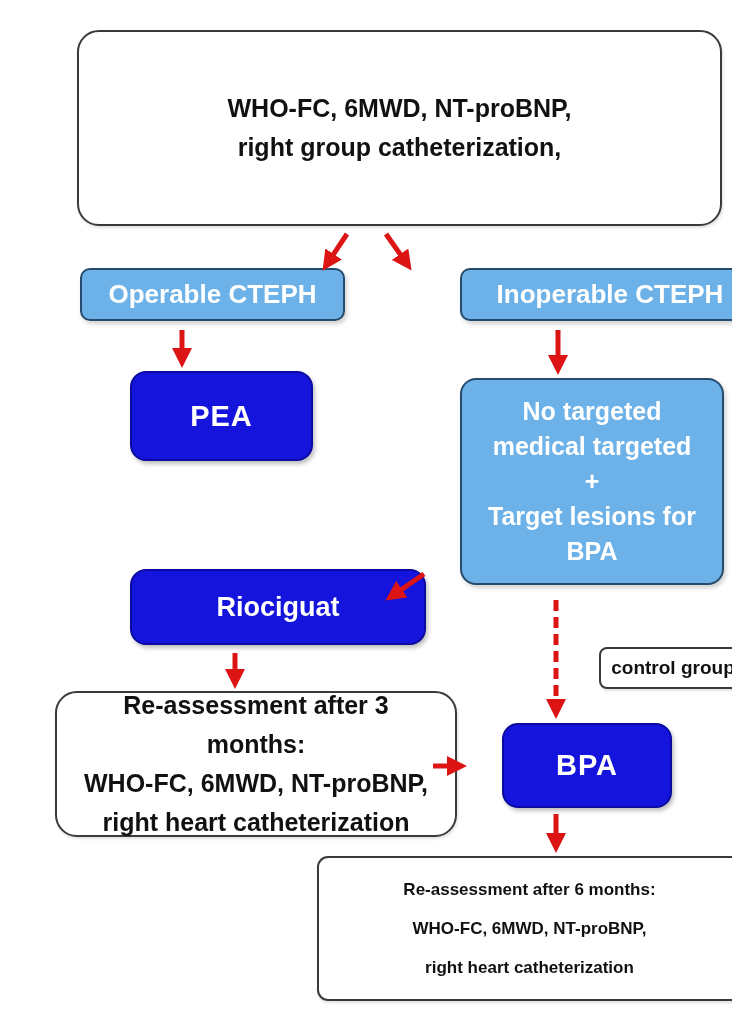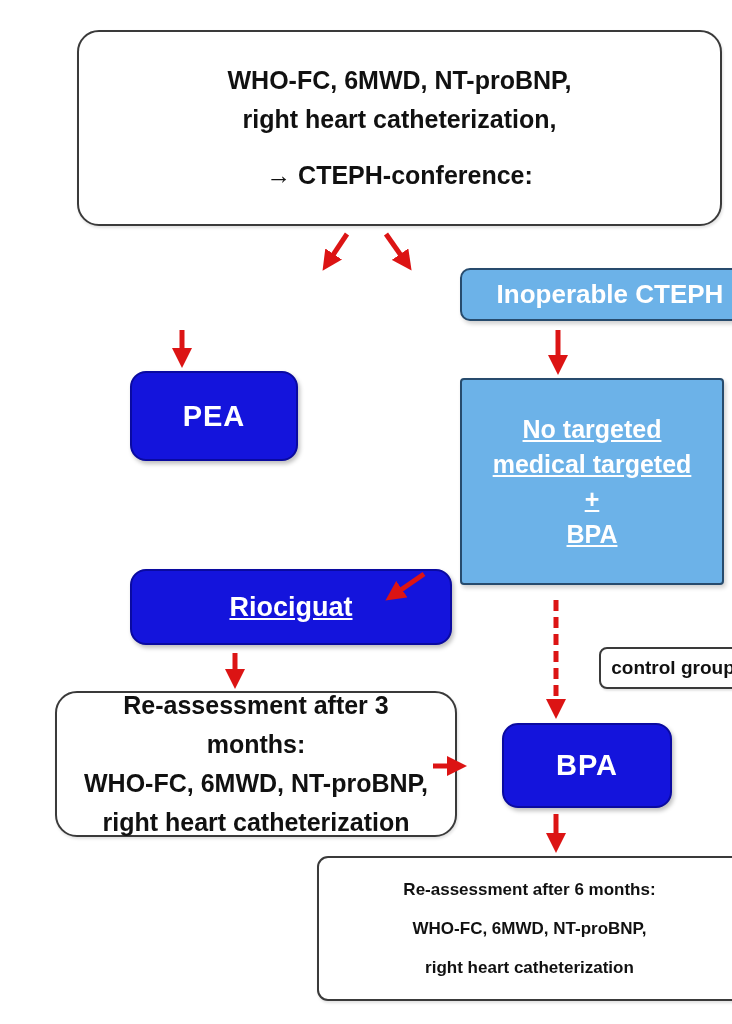--- a/index.html
+++ b/index.html
@@ -52,23 +52,23 @@
     border: 2px solid var(--dark-blue-border, #0A0AA0);
     border-radius: 16px;
     color: var(--text-white, #ffffff);
     box-shadow: 2px 3px 4px rgba(0,0,0,0.25);
   }
 
   #n-assessment  { left: 45px;  top: 30px;  width: 645px; height: 196px; font-size: 25px; line-height: 39px; padding: 6px 8px; }
   #n-assessment .conf-line { margin-top: 17px; }
   #n-operable    { left: 48px;  top: 268px; width: 265px; height: 53px;  font-size: 26px; border-radius: 10px; }
   #n-inoperable  { left: 428px; top: 268px; width: 300px; height: 53px;  font-size: 26px; border-radius: 10px; }
-  #n-pea         { left: 98px;  top: 371px; width: 168px; height: 90px;  font-size: 29px; letter-spacing: 1px; }
-  #n-notargeted  { left: 428px; top: 378px; width: 264px; height: 207px; font-size: 25px; line-height: 35px; border-radius: 4px; text-decoration: underline; }
-  #n-riociguat   { left: 98px;  top: 569px; width: 322px; height: 76px;  font-size: 27px; text-decoration: underline; }
+  #n-pea         { left: 98px;  top: 371px; width: 183px; height: 90px;  font-size: 29px; letter-spacing: 1px; }
+  #n-notargeted  { left: 428px; top: 378px; width: 264px; height: 207px; font-size: 25px; line-height: 35px; border-radius: 16px; }
+  #n-riociguat   { left: 98px;  top: 569px; width: 296px; height: 76px;  font-size: 27px; }
   #n-controlgroup{ left: 567px; top: 647px; width: 148px; height: 42px;  font-size: 19px; border-radius: 8px; box-shadow: 1px 2px 2px rgba(0,0,0,0.10); }
   #n-reassess3   { left: 23px;  top: 691px; width: 402px; height: 146px; font-size: 25px; line-height: 39px; padding: 2px 20px; }
   #n-bpa         { left: 470px; top: 723px; width: 170px; height: 85px;  font-size: 29px; letter-spacing: 1px; }
   #n-reassess6   { left: 285px; top: 856px; width: 425px; height: 145px; font-size: 17px; line-height: 39px; padding: 2px 20px; border-radius: 11px; }
 </style>
 </head>
 <body>
 
 <div class="canvas">
 
@@ -86,37 +86,40 @@
       <line x1="424" y1="574" x2="392" y2="596" marker-end="url(#arrowhead)"></line>
       <line x1="235" y1="653" x2="235" y2="681" marker-end="url(#arrowhead)"></line>
       <line x1="556" y1="600" x2="556" y2="711" stroke-dasharray="11 6" marker-end="url(#arrowhead)"></line>
       <line x1="433" y1="766" x2="459" y2="766" marker-end="url(#arrowhead)"></line>
       <line x1="556" y1="814" x2="556" y2="845" marker-end="url(#arrowhead)"></line>
     </g>
   </svg>
 
   <div class="box white-box" id="n-assessment">
     <div>WHO-FC, 6MWD, NT-proBNP,</div>
-    <div>right heart catheterization,</div>
-    <div class="conf-line">→ CTEPH-conference:</div>
+    <div>right group catheterization,</div>
   </div>
 
+  <div class="box light-box" id="n-operable">
+    <div>Operable CTEPH</div>
+  </div>
 
   <div class="box light-box" id="n-inoperable">
     <div>Inoperable CTEPH</div>
   </div>
 
   <div class="box dark-box" id="n-pea">
     <div>PEA</div>
   </div>
 
   <div class="box light-box" id="n-notargeted">
     <div>No targeted</div>
     <div>medical targeted</div>
     <div>+</div>
+    <div>Target lesions for</div>
     <div>BPA</div>
   </div>
 
   <div class="box dark-box" id="n-riociguat">
     <div>Riociguat</div>
   </div>
 
   <div class="box white-box" id="n-controlgroup">
     <div>control group</div>
   </div>

